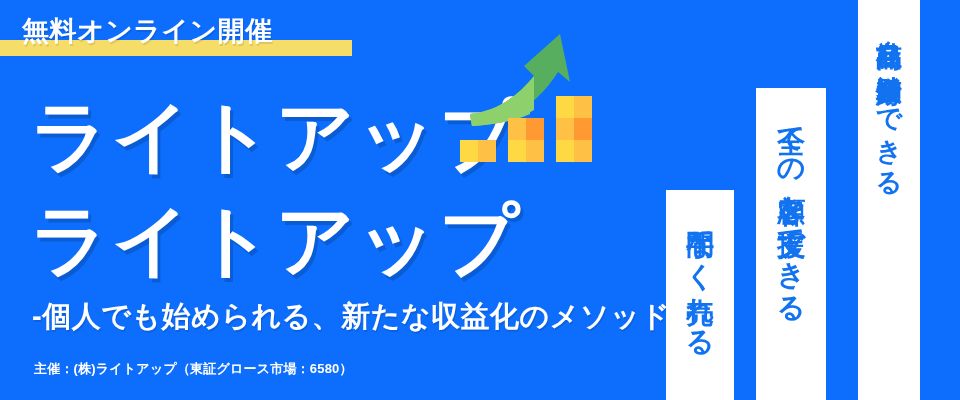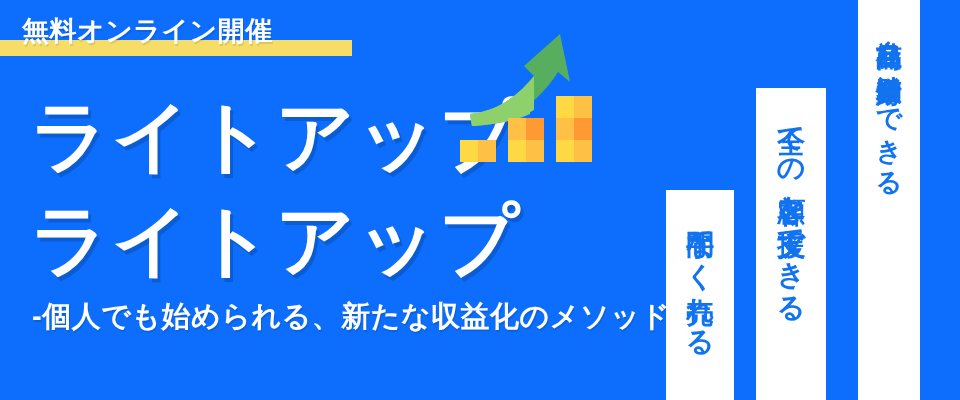--- a/index.html
+++ b/index.html
@@ -148,20 +148,21 @@
       <div id="eyebrow-highlight"></div>
       <span id="eyebrow-text">無料オンライン開催</span>
     </div>
 
     <div class="headline" id="headline-1">ライトアップ</div>
 
     <div class="headline" id="headline-2">ライトアップ</div>
 
     <div id="subtitle">-個人でも始められる、新たな収益化のメソッド-</div>
 
+    <div id="organizer">主催：(株)ライトアップ（東証グロース市場：6580）</div>
 
     <div id="growth-graphic">
       <svg width="160" height="150" viewBox="0 0 160 150" xmlns="http://www.w3.org/2000/svg">
 
         <g>
           <path d="M18 92 C44 90 66 74 82 54 L72 44 L108 12 L118 60 L106 50
                    C88 78 62 100 20 104 Z" fill="#57ae5f"></path>
           <path d="M18 92 C44 90 66 74 82 54 L82 88 C66 98 44 103 20 104 Z" fill="#8ed16c"></path>
           <path d="M18 92 C40 90 62 78 78 60 L78 92 C60 100 40 103 20 104 Z" fill="#8ed16c"></path>
         </g>

